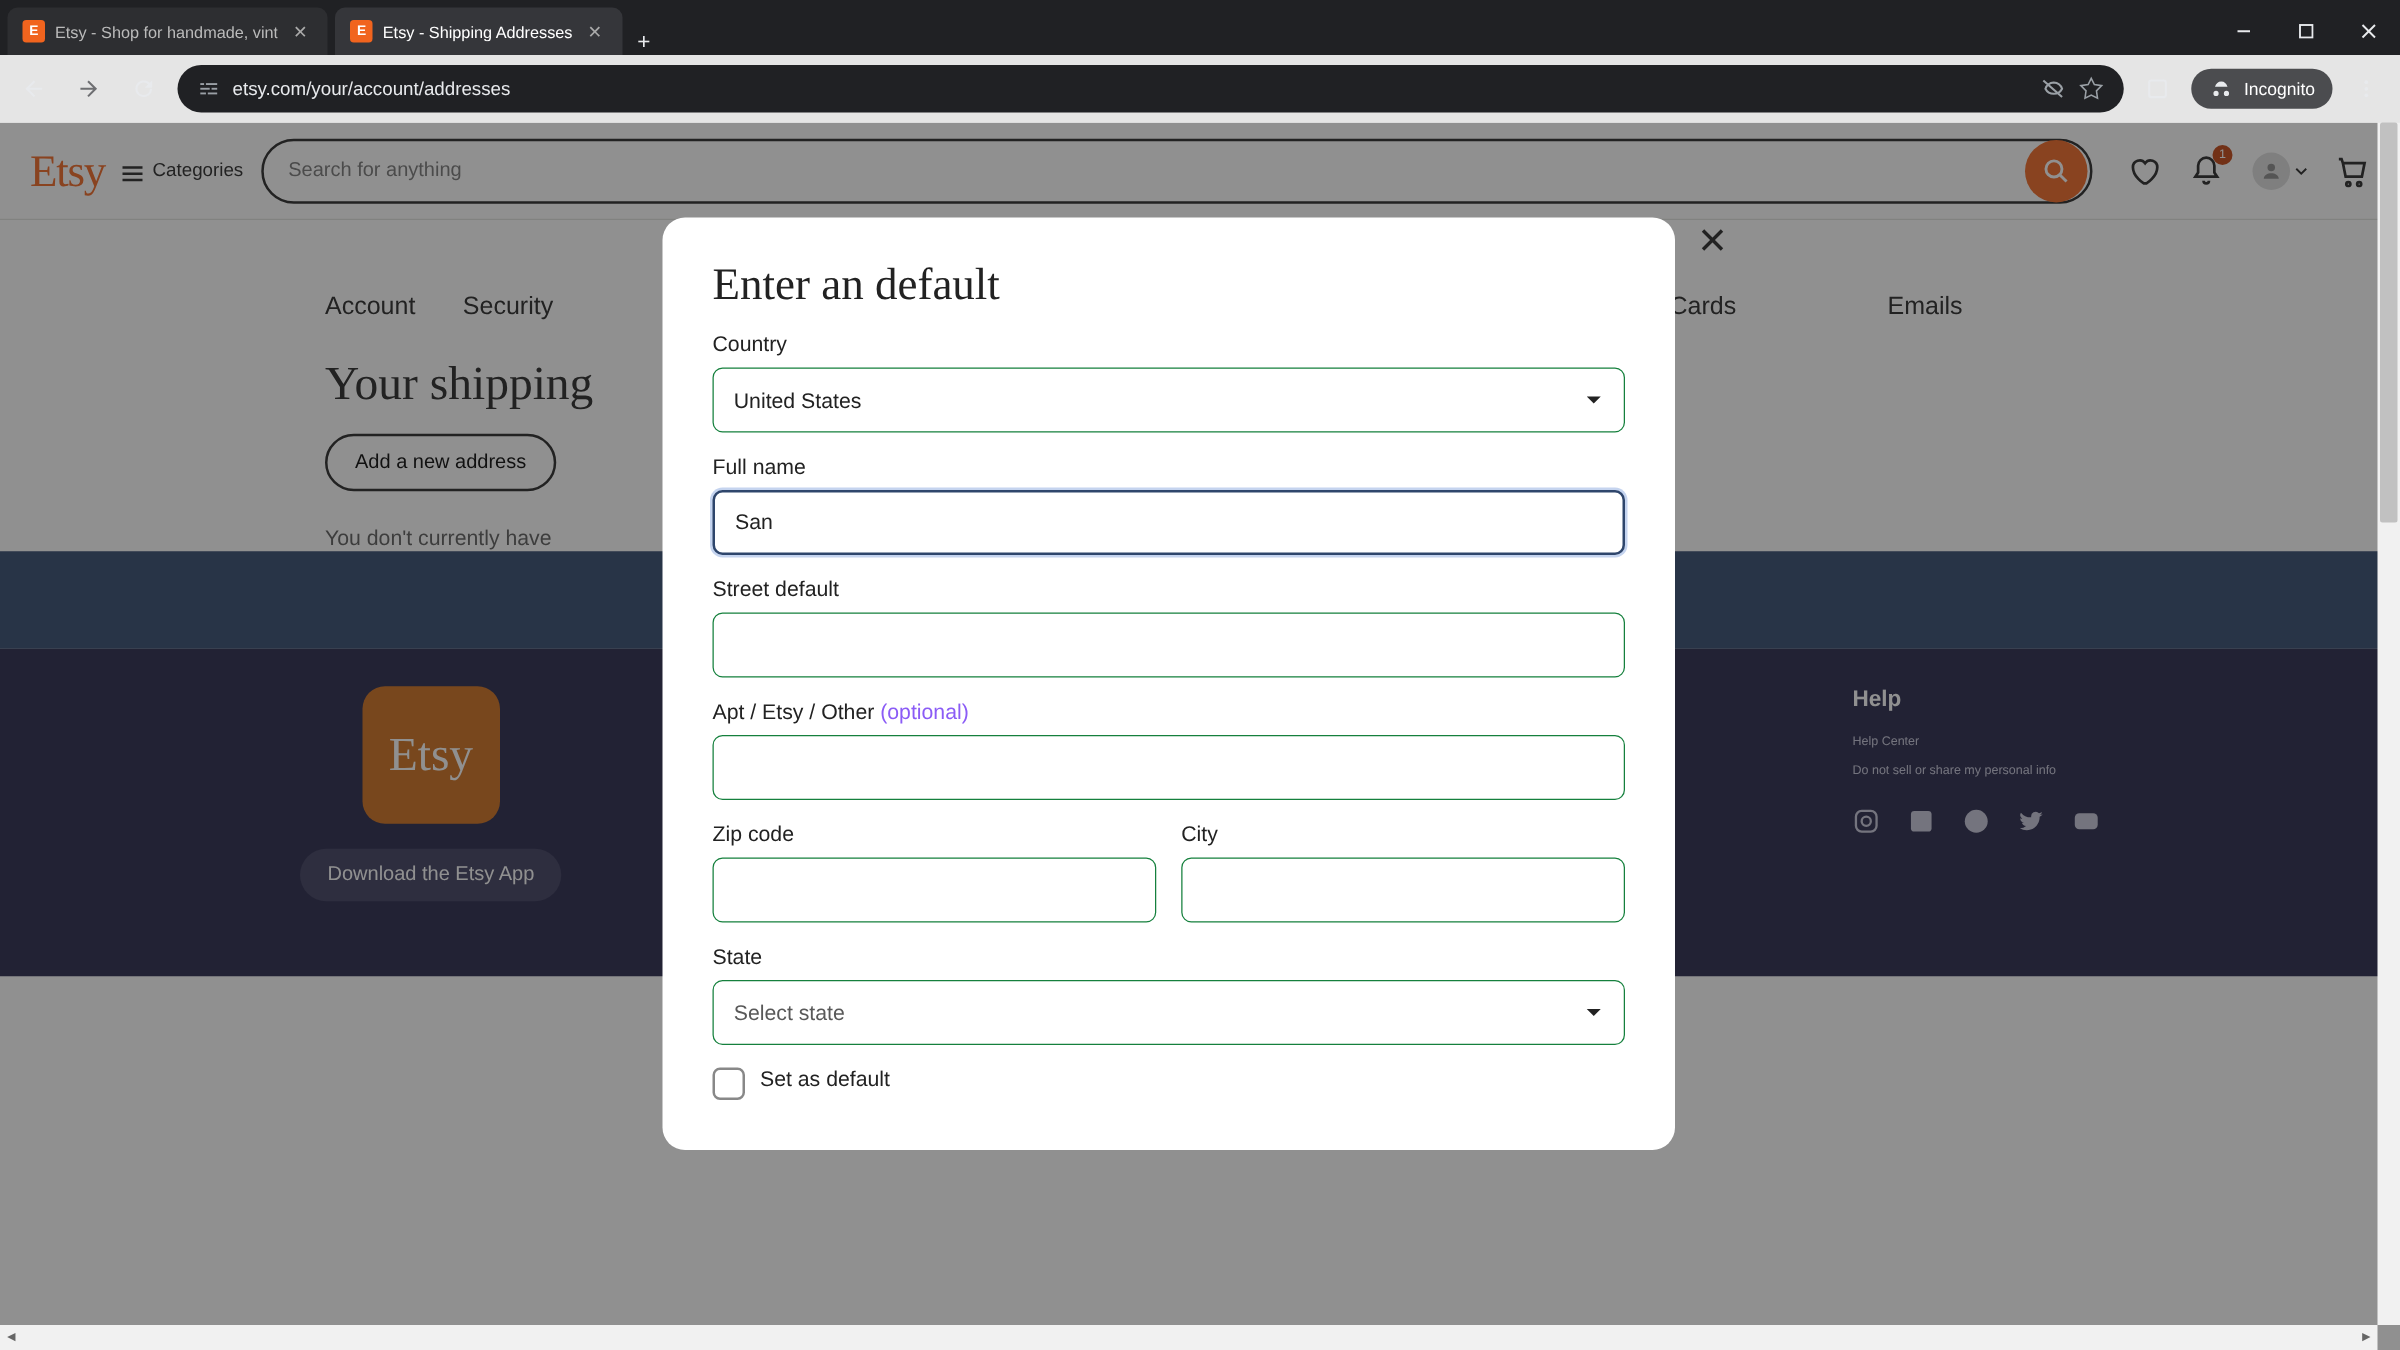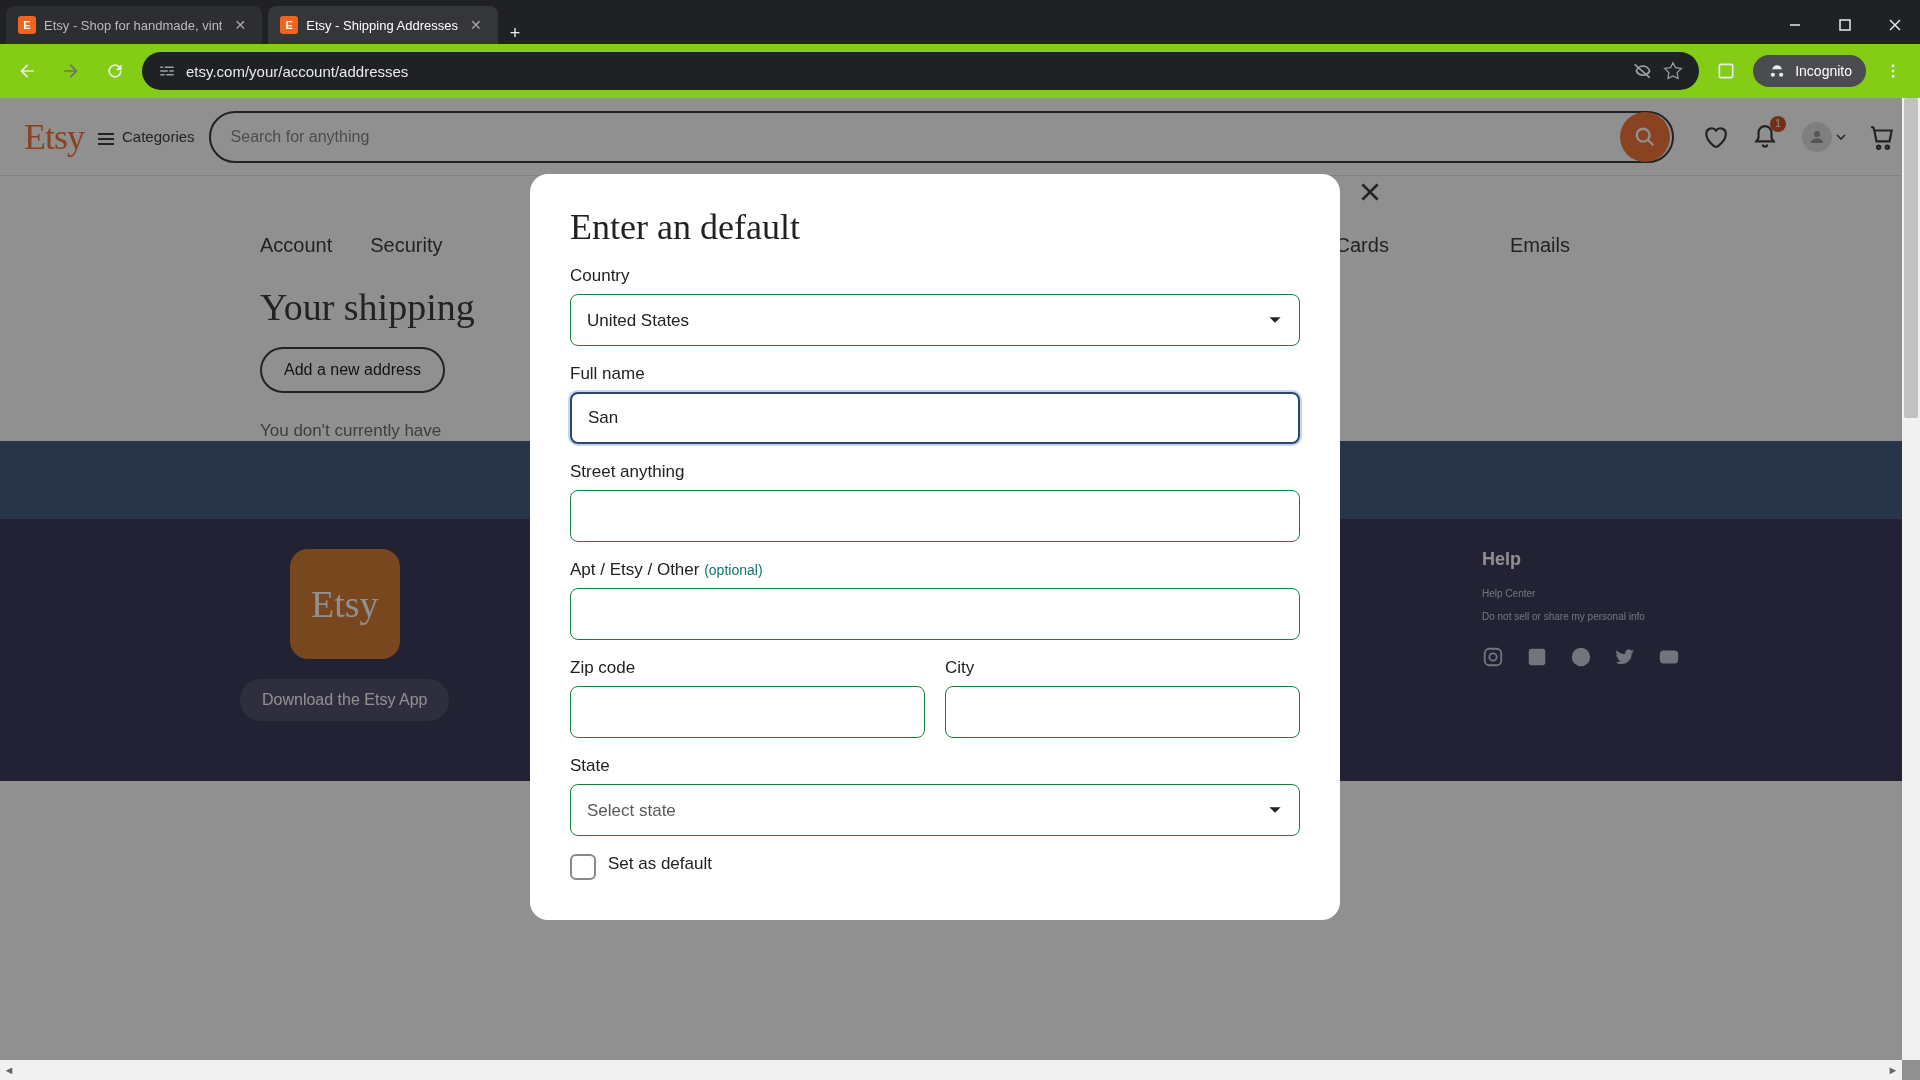--- a/index.html
+++ b/index.html
@@ -10,21 +10,21 @@
 .tab { display: flex; align-items: center; padding: 0 12px; height: 38px; gap: 8px; color: #e8eaed; font-size: 13px; position: relative; border-radius: 8px 8px 0 0; margin-left: 6px; }
 .tab.inactive { background: #2d2e31; color: #bbb; }
 .tab.active { background: #35363a; color: #fff; }
 .tab-favicon { width: 18px; height: 18px; background: #f1641e; border-radius: 3px; display: flex; align-items: center; justify-content: center; color: #fff; font-size: 11px; font-weight: bold; }
 .tab-title { max-width: 200px; white-space: nowrap; overflow: hidden; text-overflow: ellipsis; }
 .tab-close { color: #aaa; font-size: 14px; cursor: pointer; padding: 0 4px; }
 .tab-new { color: #e8eaed; padding: 0 12px; font-size: 18px; cursor: pointer; }
 .window-controls { margin-left: auto; display: flex; gap: 0; }
 .win-btn { width: 50px; height: 38px; display: flex; align-items: center; justify-content: center; color: #e8eaed; cursor: pointer; }
 
-.toolbar { background: #84cc16; height: 54px; display: flex; align-items: center; padding: 0 10px; gap: 10px; }
+.toolbar { background: #e5e5e5; height: 54px; display: flex; align-items: center; padding: 0 10px; gap: 10px; }
 .nav-btn { width: 34px; height: 34px; display: flex; align-items: center; justify-content: center; color: #e8eaed; border-radius: 50%; cursor: pointer; }
 .nav-btn.disabled { color: #6e6f72; }
 .addr-bar { flex: 1; background: #202124; border-radius: 20px; height: 38px; display: flex; align-items: center; padding: 0 16px; gap: 10px; color: #e8eaed; font-size: 15px; }
 .addr-icon { color: #9aa0a6; }
 .addr-url { flex: 1; }
 .tb-icon { width: 34px; height: 34px; display: flex; align-items: center; justify-content: center; color: #e8eaed; cursor: pointer; }
 .incognito { display: flex; align-items: center; gap: 8px; background: #4b4c4f; border-radius: 20px; padding: 6px 14px; color: #fff; font-size: 14px; }
 
 
 .page { position: relative; height: calc(1080px - 98px); overflow: hidden; background: #fff; }
@@ -60,21 +60,21 @@
 .social-row { display: flex; gap: 22px; margin-top: 24px; }
 
 
 .overlay { position: absolute; inset: 0; background: rgba(34,34,34,0.5); }
 .modal { position: absolute; left: 530px; top: 76px; width: 810px; background: #fff; border-radius: 18px; padding: 32px 40px 40px; }
 .modal-close { position: absolute; top: -4px; right: -52px; width: 44px; height: 44px; display: flex; align-items: center; justify-content: center; font-size: 28px; color: #fff; cursor: pointer; }
 .modal-close svg { stroke: #222; }
 .modal h2 { font-family: Georgia, serif; font-size: 36px; font-weight: 300; margin-bottom: 18px; color: #222; }
 .field { margin-bottom: 18px; }
 .field label { display: block; font-size: 17px; font-weight: 500; color: #222; margin-bottom: 8px; }
-.optional { font-weight: 400; color: #0f766e; font-size: 14px; }
+.optional { font-weight: 400; color: #8b5cf6; font-size: 17px; }
 .select, .text-input { width: 100%; height: 52px; border: 1px solid #15803d; border-radius: 8px; padding: 0 16px; font-size: 17px; background: #fff; color: #222; outline: none; }
 .select { appearance: none; background-image: none; position: relative; }
 .select-wrap { position: relative; }
 .select-caret { position: absolute; right: 18px; top: 50%; transform: translateY(-50%); pointer-events: none; }
 .text-input.focused { border: 2px solid #2f466c; box-shadow: 0 0 0 2px #c5d4ef; }
 .row2 { display: flex; gap: 20px; }
 .row2 .field { flex: 1; }
 .checkbox-row { display: flex; align-items: flex-start; gap: 12px; margin-top: 6px; }
 .checkbox { width: 26px; height: 26px; border: 2px solid #888; border-radius: 6px; }
 
@@ -314,21 +314,21 @@
           </span>
       </div>
     </div>
 
     <div class="field">
       <label>Full name</label>
       <input class="text-input focused" value="San" style="">
     </div>
 
     <div class="field">
-      <label>Street anything</label>
+      <label>Street default</label>
       <input class="text-input" value="" style="">
     </div>
 
     <div class="field">
       <label><span>Apt / Etsy / Other</span> <span class="optional">(optional)</span></label>
       <input class="text-input" value="" style="">
     </div>
 
     <div class="row2">
       <div class="field">

